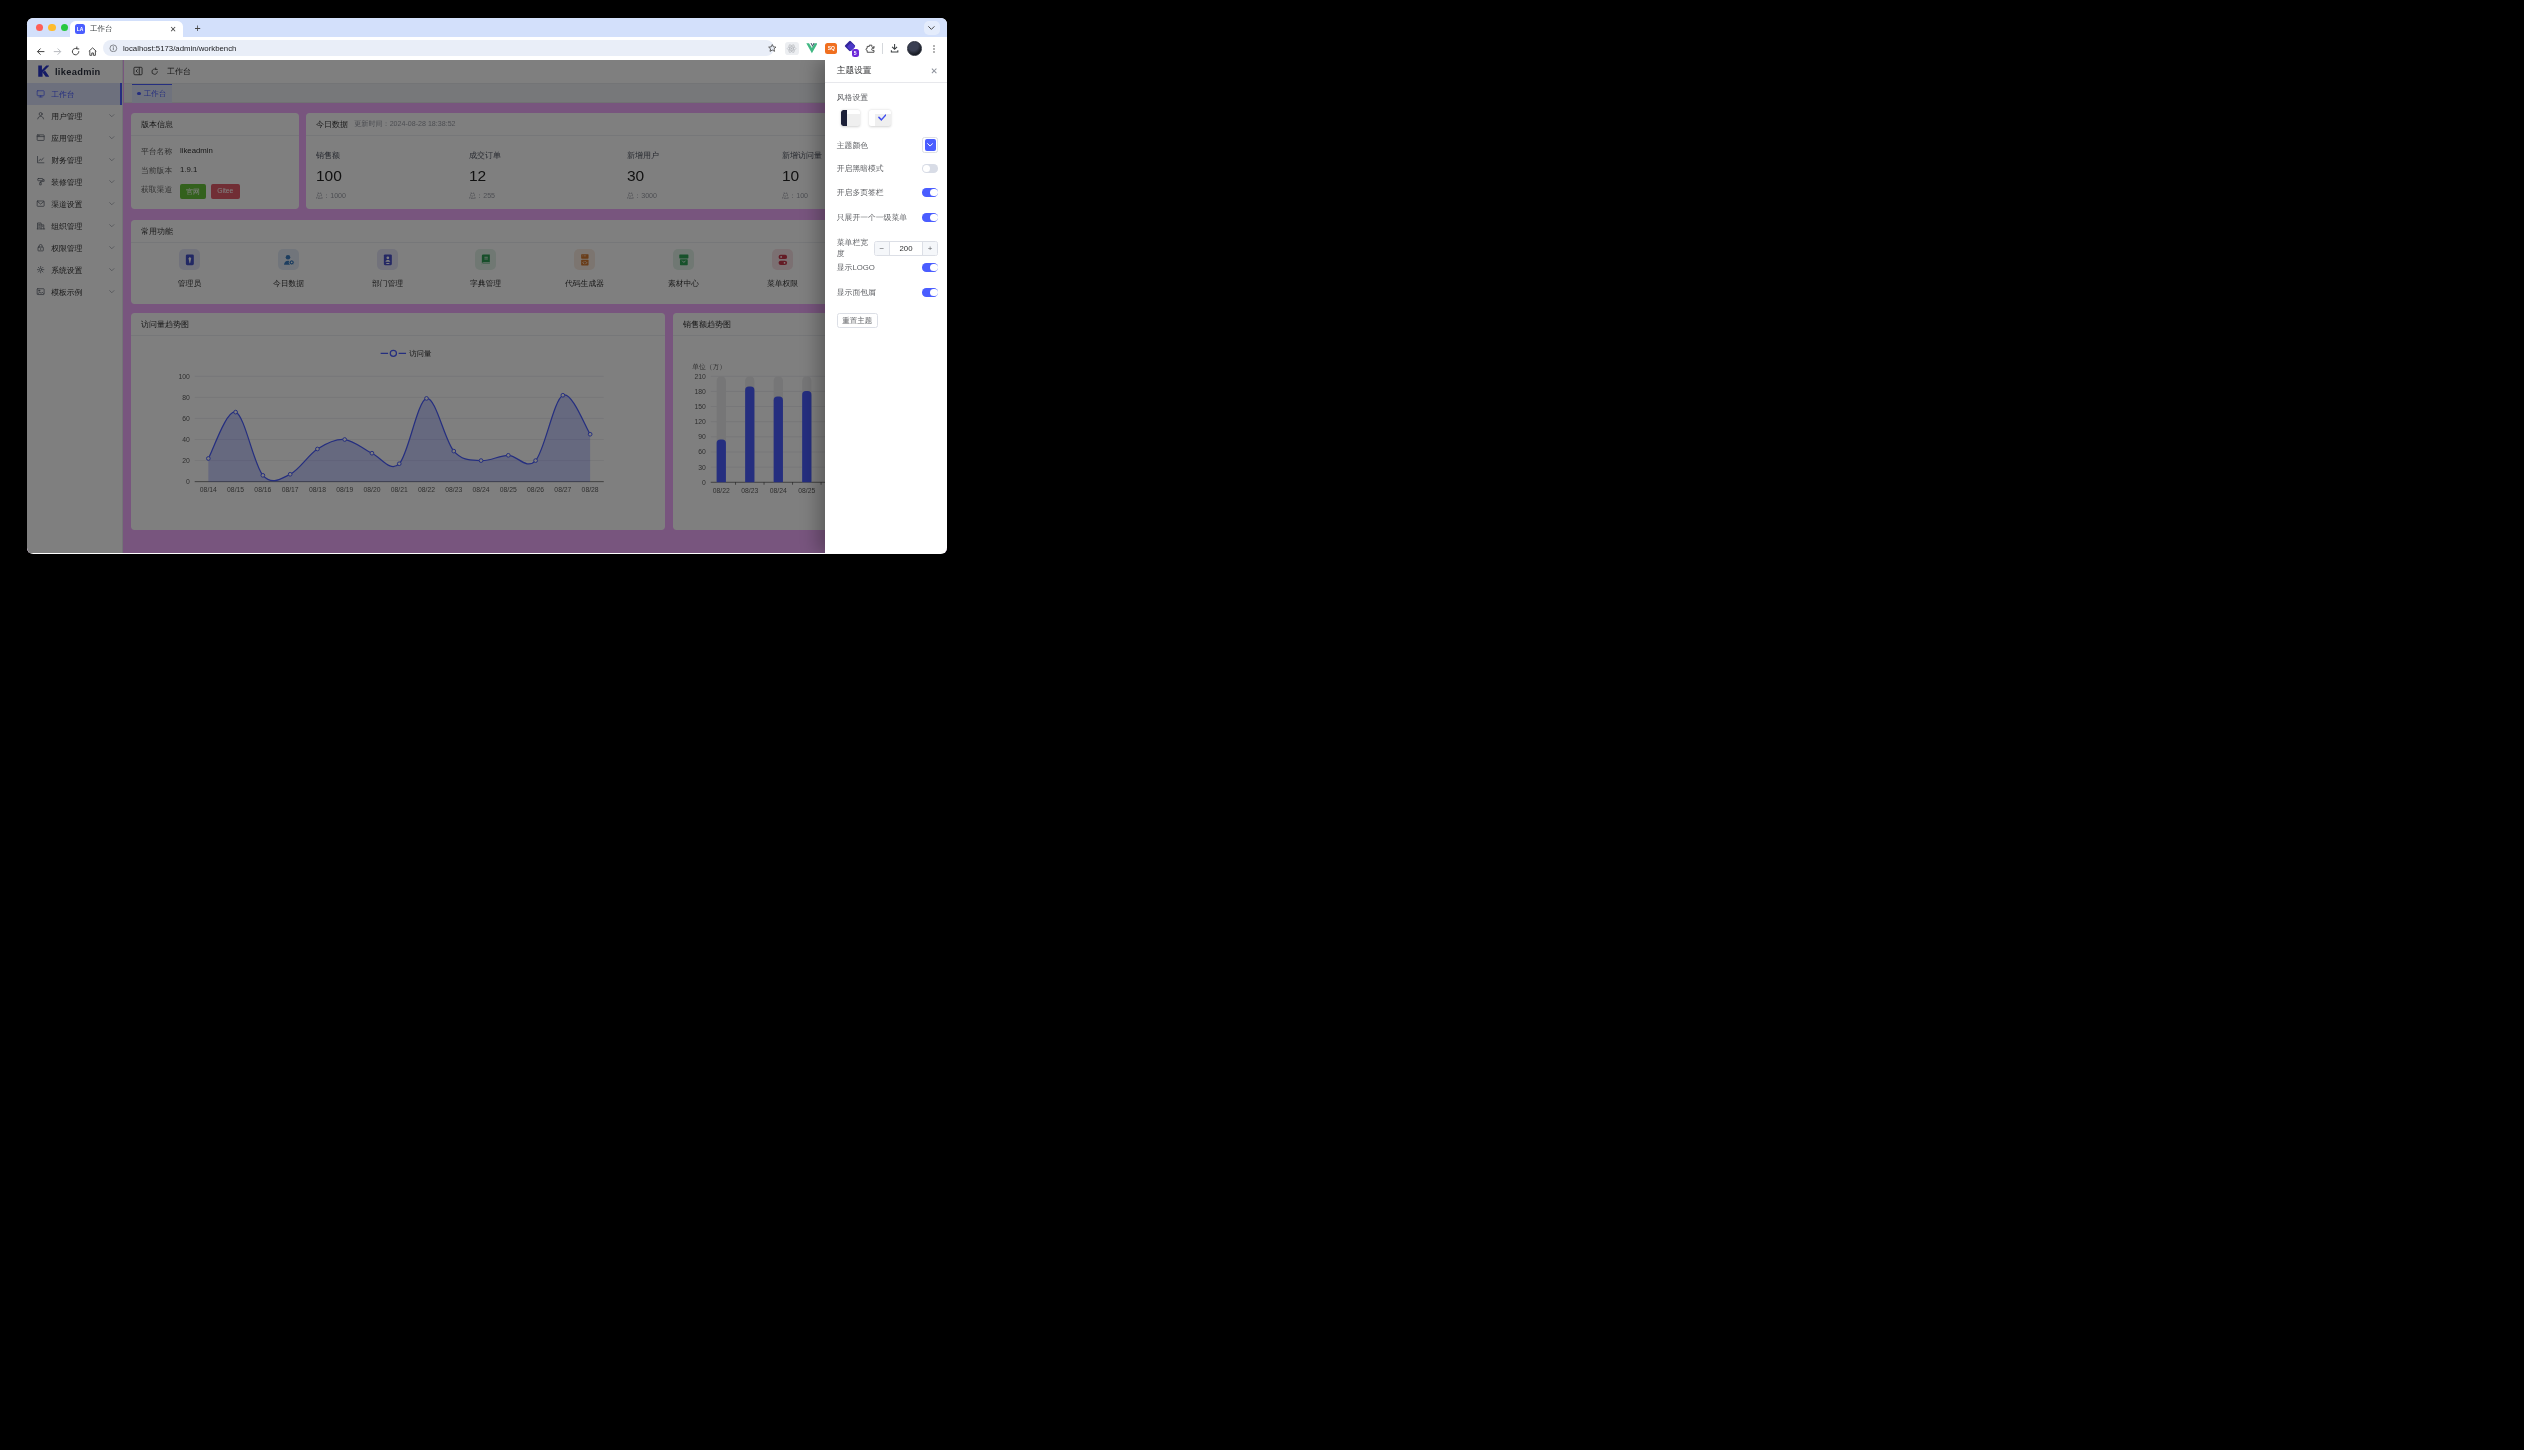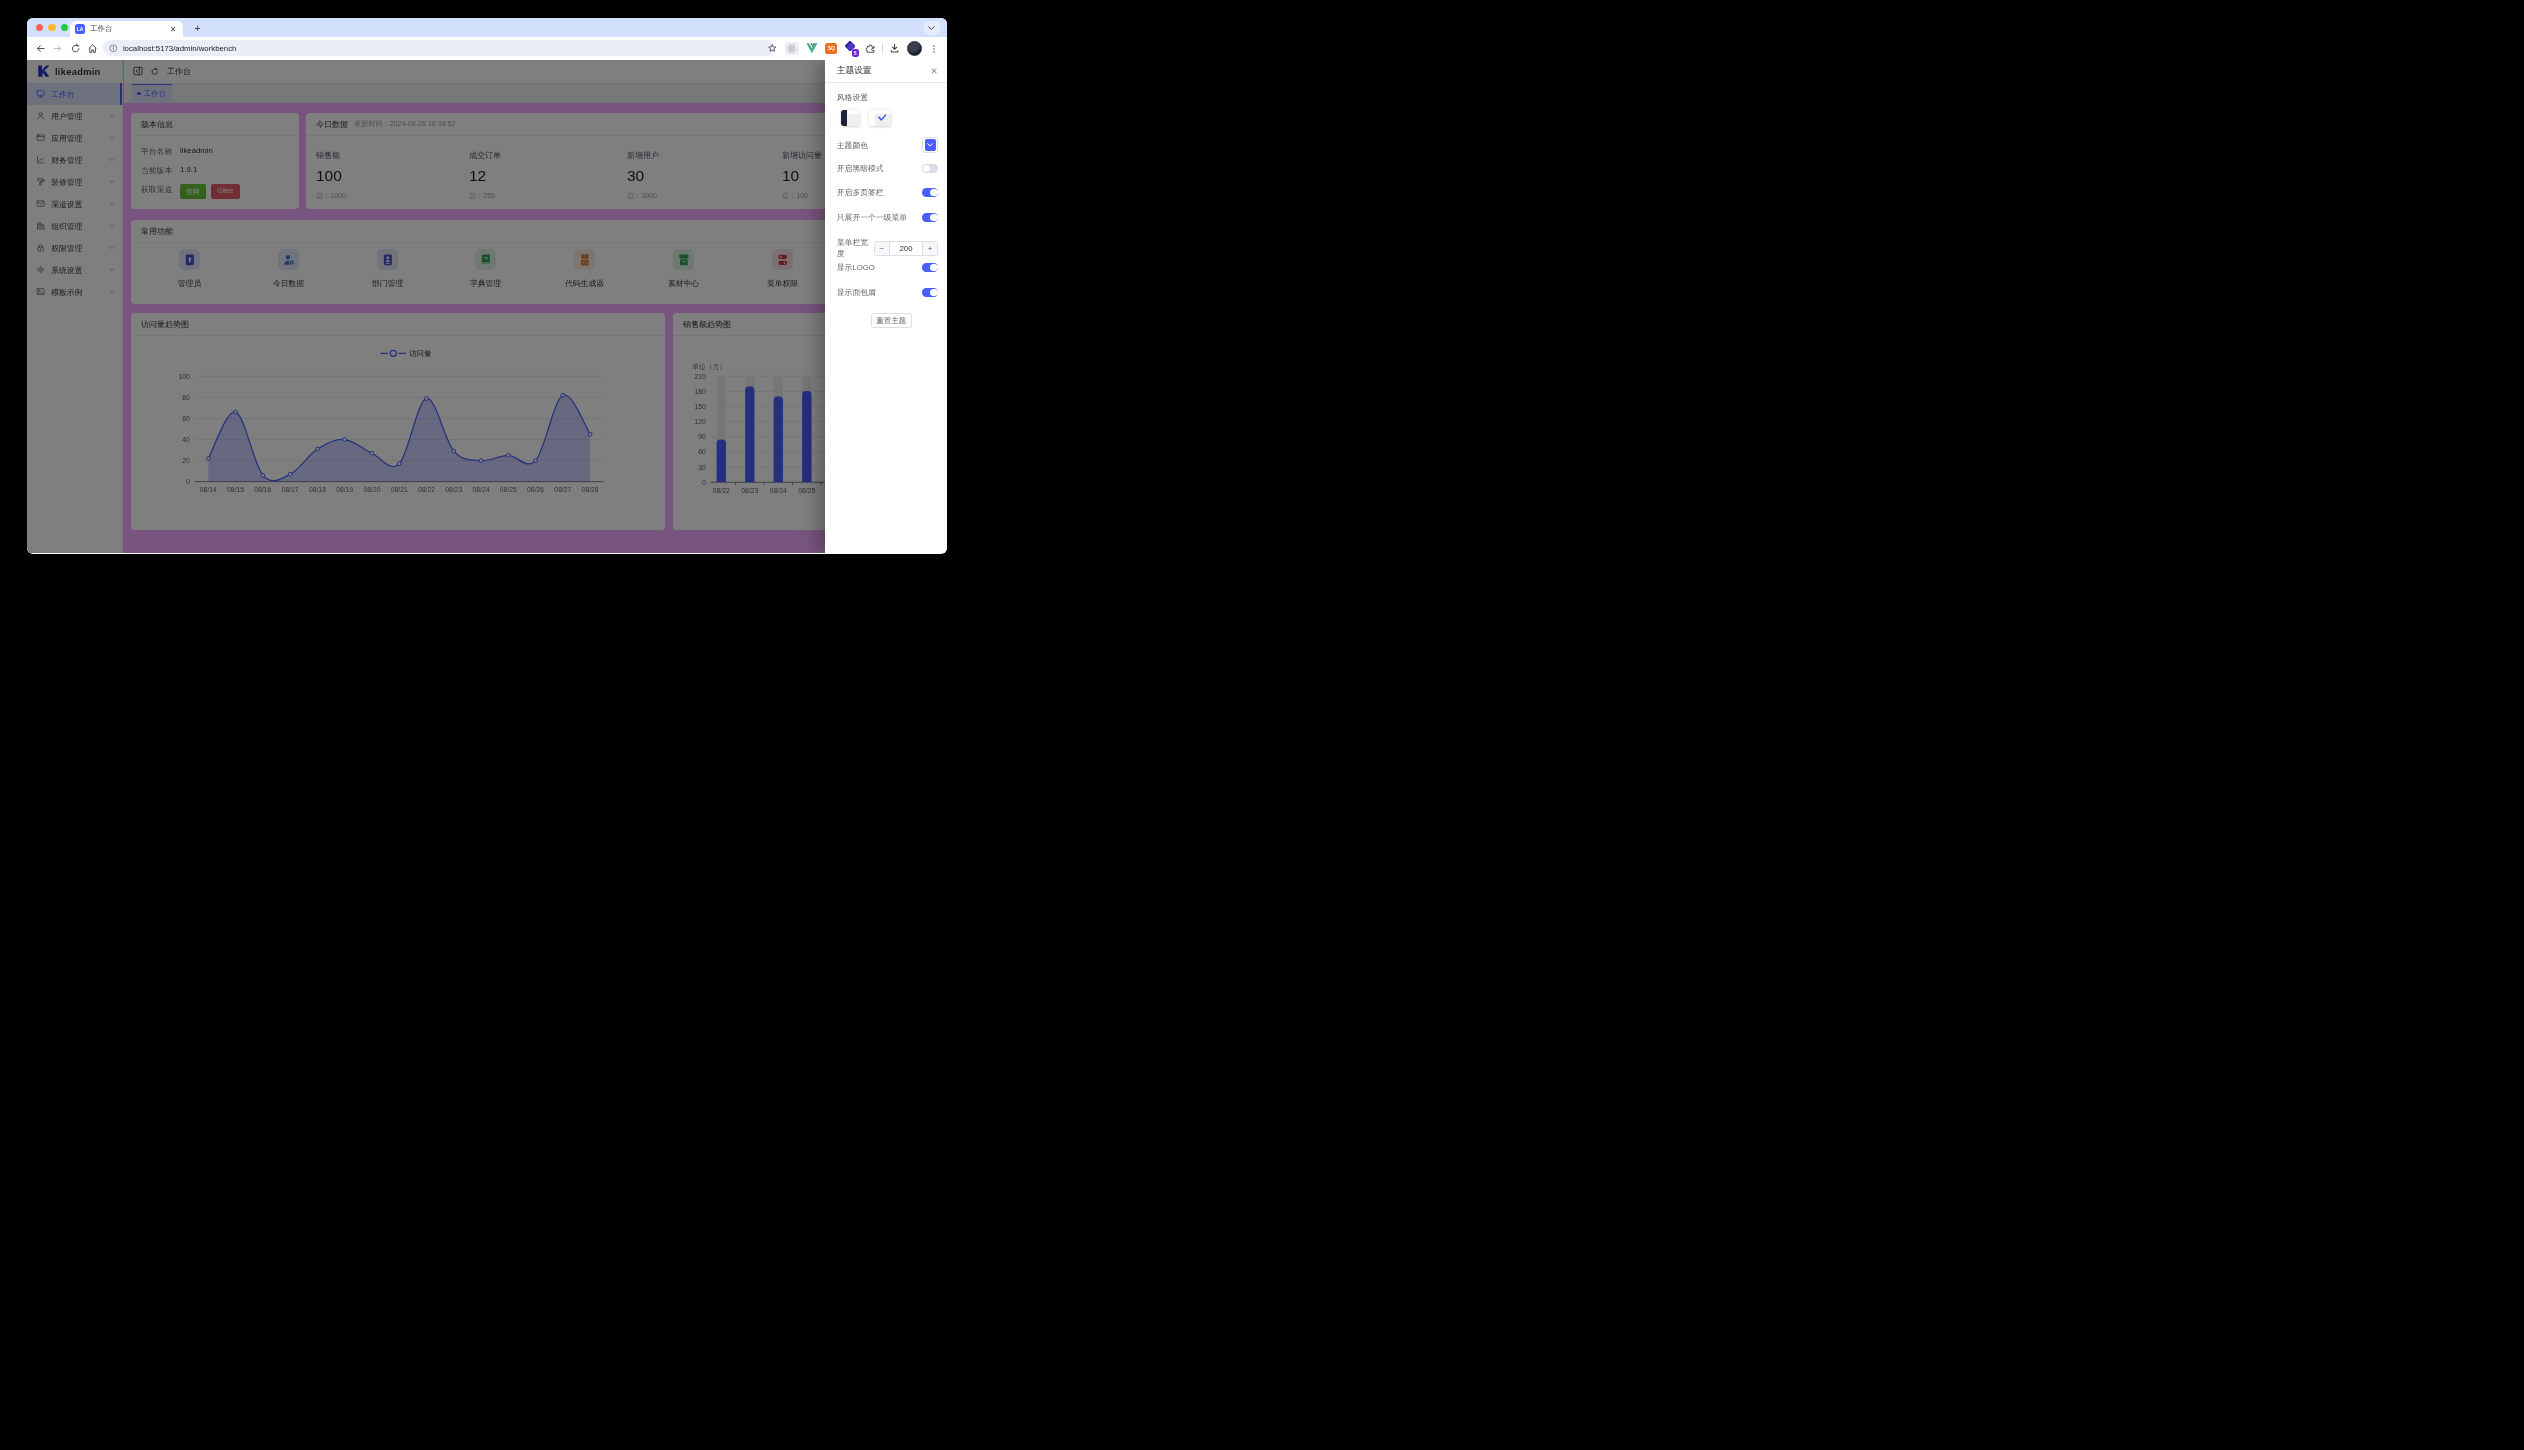--- a/index.html
+++ b/index.html
@@ -9,21 +9,21 @@
   
   .tabstrip { position:relative; height:19px; background:#d3e0fb; }
   .traffic { position:absolute; left:8.7px; top:5.6px; display:flex; gap:5px; }
   .traffic i { width:7.5px; height:7.5px; border-radius:50%; display:block; }
   .tab { position:absolute; left:43px; top:2.5px; width:113px; height:17px; background:#fff; border-radius:5.6px 5.6px 0 0; display:flex; align-items:center; padding:0 5px; }
   .tab .fav { width:10px; height:10px; border-radius:2.5px; background:#4a5dff; color:#fff; font-size:5px; font-weight:bold; display:flex; align-items:center; justify-content:center; }
   .tab .t { font-size:7.5px; color:#3c4043; margin-left:5px; flex:1; white-space:nowrap; overflow:hidden; }
   .tab .x { color:#444; font-size:8px; width:10px; text-align:center; cursor:pointer; }
   .newtab { position:absolute; left:163px; top:3.1px; font-size:10.6px; color:#444; width:15px; height:15px; text-align:center; line-height:14.3px; }
   .tabsearch { position:absolute; right:7.5px; top:3.1px; width:16px; height:13.7px; border-radius:5px; background:#e4ecfc; display:flex; align-items:center; justify-content:center; }
-  .toolbar { position:relative; height:23px; background:#fff; display:flex; align-items:center; }
+  .toolbar { position:relative; height:23px; background:#fff; display:flex; align-items:flex-end; }
   .nav-ic { width:17.4px; height:17.4px; display:flex; align-items:center; justify-content:center; flex:none; }
   .pill { position:absolute; left:76px; top:3.1px; width:671px; height:16px; background:#e9eef8; border-radius:8px; display:flex; align-items:center; padding:0 6.2px; }
   .pill .url { font-size:7.8px; color:#202124; margin-left:5px; }
   .rt-icons { position:absolute; right:5px; top:0; height:23px; display:flex; align-items:center; gap:3.7px; }
   .rt-icons .it { width:16px; height:16px; display:flex; align-items:center; justify-content:center; position:relative; }
   .sep { width:0.6px; height:11.2px; background:#d5d8dc; }
   .ext-bg { width:13.7px; height:13.7px; border-radius:3.1px; background:#eceef1; display:flex; align-items:center; justify-content:center; }
   .sqicon { width:11.8px; height:11.8px; border-radius:2.5px; background:#f06f1f; color:#fff; font-weight:bold; font-size:5px; display:flex; align-items:center; justify-content:center; }
   .gem { position:relative; width:13.7px; height:13.7px; }
   .gem .d1 { position:absolute; left:1.9px; top:0.6px; width:8px; height:8px; background:#33279b; transform:rotate(45deg); border-radius:1.2px; }
@@ -76,21 +76,21 @@
   .dlabel { font-size:7.8px; color:#606266; }
   .drow { position:absolute; left:11.8px; right:8.7px; display:flex; align-items:center; justify-content:space-between; }
   .thumb { position:absolute; top:50px; height:16px; border-radius:2.5px; background:#efefef; box-shadow:0 0.6px 2.5px rgba(0,0,0,.18); overflow:hidden; cursor:pointer; }
   .sw { width:16px; height:8.7px; border-radius:4.3px; position:relative; cursor:pointer; flex:none; }
   .sw .knob { position:absolute; top:0.6px; width:7.5px; height:7.5px; border-radius:50%; background:#fff; }
   .sw.on { background:#4a5dff; } .sw.on .knob { right:0.6px; }
   .sw.off { background:#d8dce6; } .sw.off .knob { left:0.6px; }
   .stepper { display:flex; align-items:center; border:0.6px solid #dcdfe6; border-radius:2.5px; height:15px; overflow:hidden; }
   .stepper .sbtn { width:15px; height:100%; background:#f5f7fa; color:#606266; display:flex; align-items:center; justify-content:center; font-size:8px; cursor:pointer; }
   .stepper .sval { width:36px; text-align:center; font-size:7.8px; color:#303133; border-left:0.6px solid #dcdfe6; border-right:0.6px solid #dcdfe6; height:100%; line-height:13.7px; background:#fff; }
-  .resetbtn { position:absolute; left:11.8px; top:253px; width:41px; height:15px; border:0.6px solid #dcdfe6; border-radius:2.5px; background:#fff; font-size:7.5px; color:#606266; cursor:pointer; font-family:inherit;margin-left:34px; }
+  .resetbtn { position:absolute; left:11.8px; top:253px; width:41px; height:15px; border:0.6px solid #dcdfe6; border-radius:2.5px; background:#fff; font-size:7.5px; color:#606266; cursor:pointer; font-family:inherit; }
   .cswatch { width:16px; height:16px; border:0.6px solid #dcdfe6; border-radius:2.5px; padding:1.2px; cursor:pointer; }
   .cswatch .inner { width:100%; height:100%; border-radius:1.9px; display:flex; align-items:center; justify-content:center; }
   text { font-family:"Liberation Sans","DejaVu Sans",sans-serif; }
 </style>
 </head>
 <body>
 
 <div class="window">
 
   <div class="tabstrip">

